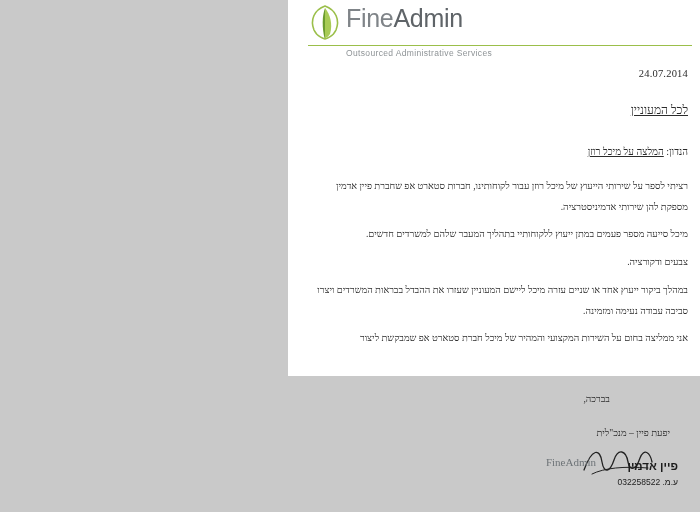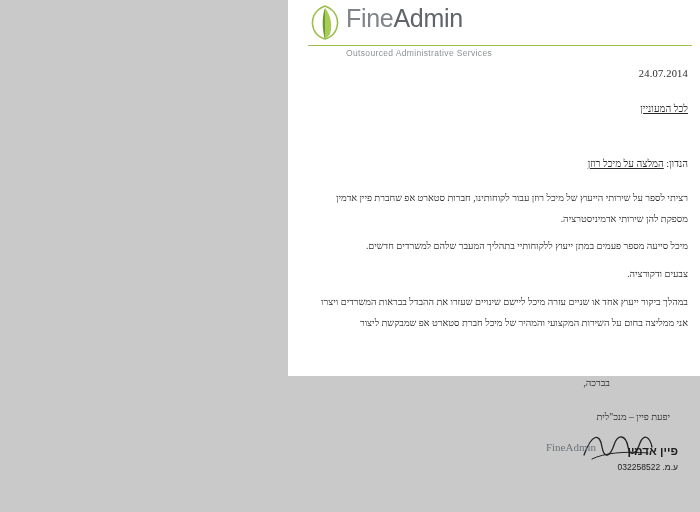--- a/index.html
+++ b/index.html
@@ -80,23 +80,23 @@
   }
   .date {
     direction: ltr;
     text-align: right;
     font-size: 10.5px;
     margin-top: 20px;
     margin-bottom: 24px;
     letter-spacing: 0.2px;
   }
   .addressee {
-    font-size: 10px;
+    font-size: 12px;
     text-decoration: underline;
-    margin-bottom: 44px;
+    margin-bottom: 28px;
   }
   .subject {
     font-size: 10px;
     margin-bottom: 20px;
   }
   .subject .subject-label {
     text-decoration: none;
   }
   .subject .subject-value {
     text-decoration: underline;
@@ -191,21 +191,22 @@
     <div class="addressee">לכל המעוניין</div>
 
     <div class="subject">
       <span class="subject-label">הנדון: </span><span class="subject-value">המלצה על מיכל רוזן</span>
     </div>
 
     <p class="para">רציתי לספר על שירותי הייעוץ של מיכל רוזן עבור לקוחותינו, חברות סטארט אפ שחברת פיין אדמין</p>
     <p class="para gap">מספקת להן שירותי אדמיניסטרציה.</p>
     <p class="para gap">מיכל סייעה מספר פעמים במתן ייעוץ ללקוחותיי בתהליך המעבר שלהם למשרדים חדשים.</p>
     <p class="para gap">צבעים ודקורציה.</p>
-    <p class="para">במהלך ביקור ייעוץ אחד או שניים עזרה מיכל ליישם שינויים שעזרו את ההבדל בבראות המשרדים ויצרו</p>
+    <p class="para">במהלך ביקור ייעוץ אחד או שניים עזרה מיכל ליישם המעוניין שעזרו את ההבדל בבראות המשרדים ויצרו</p>
+    <p class="para gap">סביבה עבודה נעימה ומזמינה.</p>
     <p class="para">אני ממליצה בחום על השירות המקצועי והמהיר של מיכל חברת סטארט אפ שמבקשת ליצור</p>
 
     <div class="sign-block">
       <div class="regards">בברכה,</div>
       <div class="signer">יפעת פיין – מנכ"לית</div>
       <div class="sig-area">
         <span class="scribble">
           <svg width="80" height="40" viewBox="0 0 80 40" aria-hidden="true">
             <path d="M6 28 C14 6, 22 6, 24 20 C26 32, 32 30, 36 18 C40 6, 48 8, 50 20 C52 30, 58 28, 62 16 C66 6, 72 10, 74 20" fill="none" stroke="#222" stroke-width="1.3" stroke-linecap="round"></path>
             <path d="M14 32 C26 26, 46 24, 70 26" fill="none" stroke="#222" stroke-width="1" stroke-linecap="round"></path>

